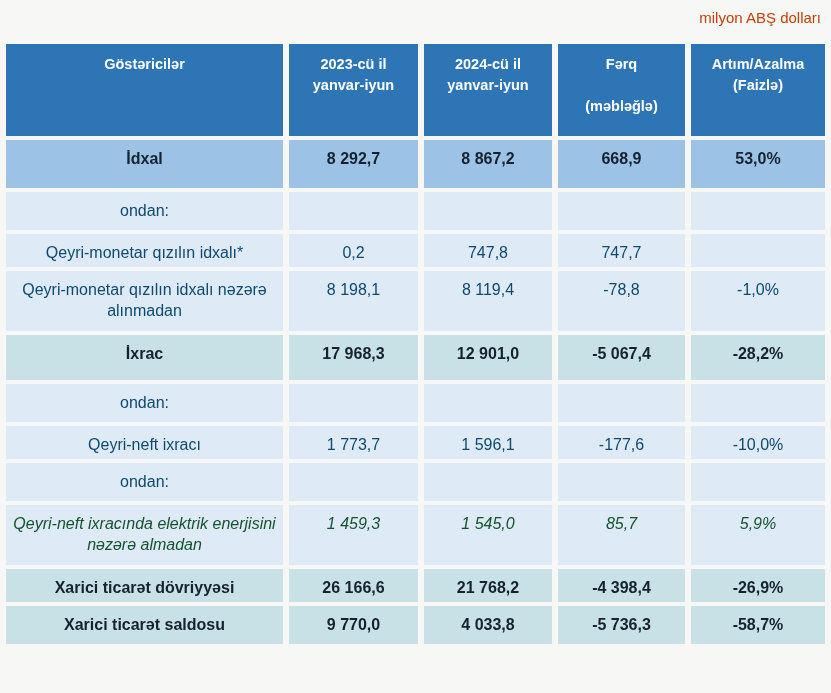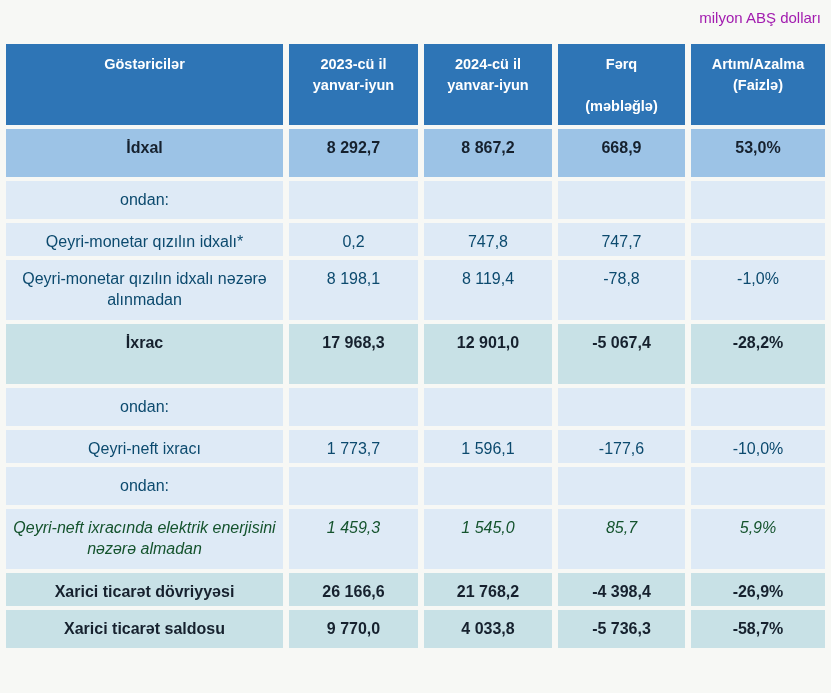--- a/index.html
+++ b/index.html
@@ -9,21 +9,21 @@
   body {
     width: 831px;
     height: 693px;
     background: #F7F8F5;
     font-family: "Liberation Sans", sans-serif;
     overflow: hidden;
   }
   .unit-label {
     text-align: right;
     padding: 9px 10px 0 0;
-    color: #a21caf;
+    color: #c2410c;
     font-size: 15px;
     line-height: 18px;
   }
   table.trade-table {
     border-collapse: separate;
     border-spacing: 6px 4px;
     width: 831px;
     table-layout: fixed;
     margin-top: 13px;
   }
@@ -47,23 +47,23 @@
     line-height: 21px;
     white-space: pre-line;
     padding-top: 10px;
   }
   td {
     font-size: 16px;
     line-height: 21px;
   }
 
   
-  tr.h88 { height: 81px; }
+  tr.h88 { height: 92px; }
   tr.h60 { height: 60px; }
-  tr.h52 { height: 60px; }
+  tr.h52 { height: 45px; }
   tr.h48 { height: 48px; }
   tr.h40 { height: 22px; }
   tr.h38 { height: 38px; }
 
   
   tr.row-blue  td { background: #9CC3E6; }
   tr.row-light td { background: #DEEAF6; }
   tr.row-teal  td { background: #C8E1E6; }
 
   

